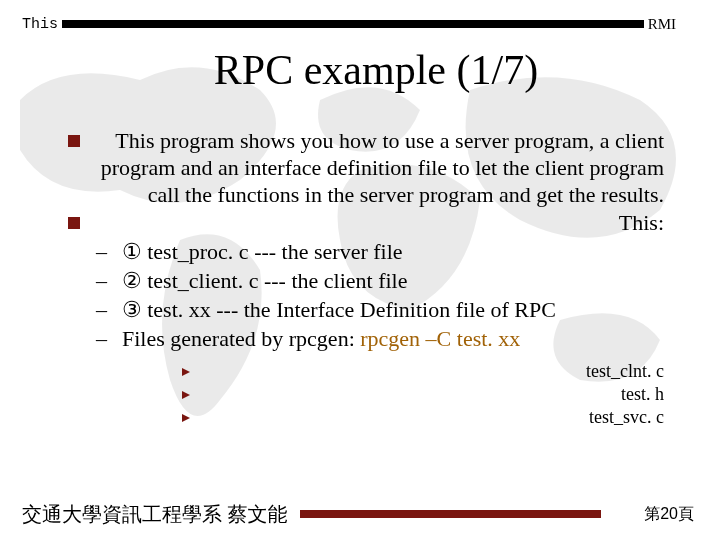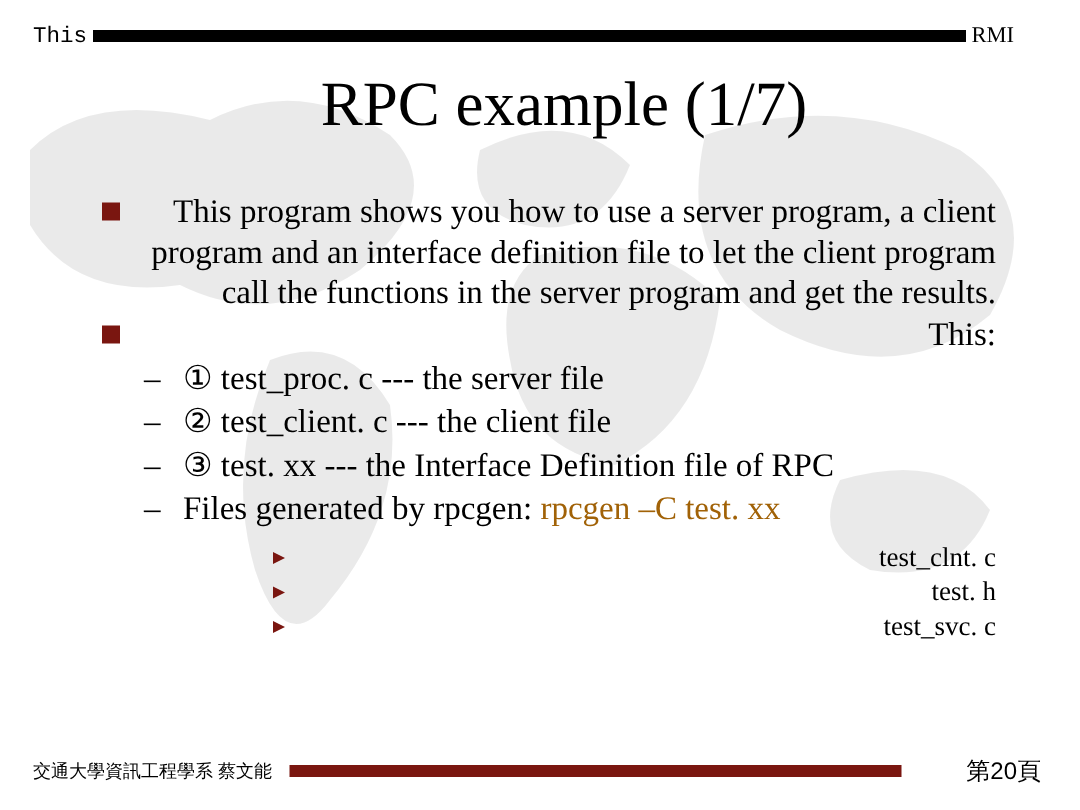--- a/index.html
+++ b/index.html
@@ -24,21 +24,21 @@
   .b1 { position: relative; padding-left: 28px; margin-bottom: 2px; text-align: right; }
   .b1::before { content: ""; position: absolute; left: 0; top: 7px; width: 12px; height: 12px; background: #7a1610; }
   .b2 { position: relative; padding-left: 54px; margin-bottom: 2px; }
   .b2-dash { position: absolute; left: 28px; top: 0; }
   .b3 { position: relative; padding-left: 44px; margin-left: 90px; font-size: 18px; margin-bottom: 1px; text-align: right; }
   .b3::before { content: ""; position: absolute; left: 24px; top: 7px; width: 0; height: 0; border-left: 8px solid #7a1610; border-top: 4px solid transparent; border-bottom: 4px solid transparent; }
   .highlight { color: #a16207; }
 
   
   .bottombar { position: absolute; bottom: 16px; left: 0; right: 0; height: 20px; display: flex; align-items: center; }
-  .bottom-left { font-size: 12px; padding-left: 22px; padding-right: 8px; font-family: "Microsoft JhengHei", "PMingLiU", sans-serif; }
+  .bottom-left { font-size: 20px; padding-left: 22px; padding-right: 8px; font-family: "Microsoft JhengHei", "PMingLiU", sans-serif; }
   .bottom-rule { flex: 1; height: 8px; background: #7a1610; margin: 0 4px; }
   .bottom-right { font-size: 16px; padding-right: 26px; padding-left: 8px; font-family: "Microsoft JhengHei", "PMingLiU", sans-serif; margin-left: 31px; }
 </style>
 </head>
 <body>
 
 <div class="slide">
 
   <div class="watermark">
     <svg viewBox="0 0 720 420" preserveAspectRatio="none">

